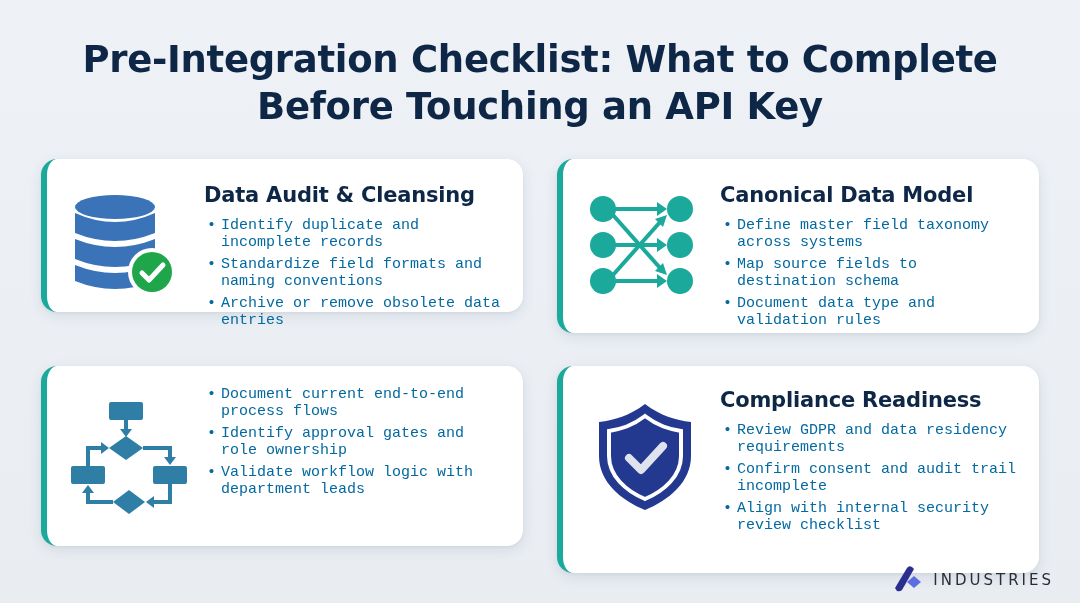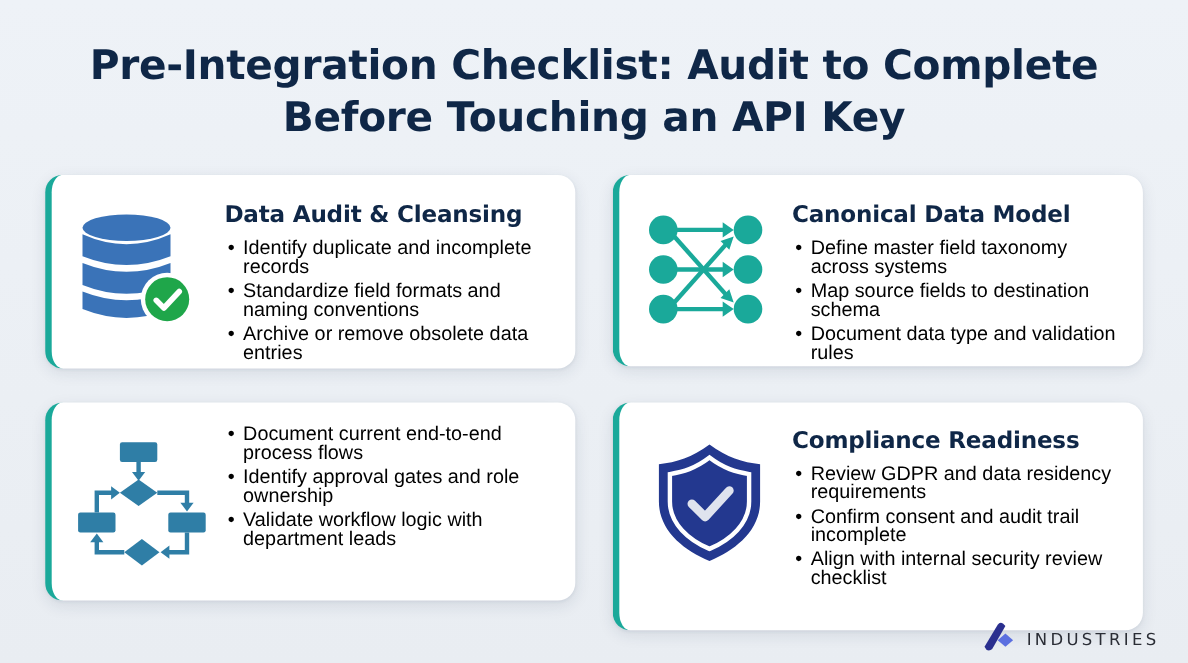--- a/index.html
+++ b/index.html
@@ -13,55 +13,55 @@
     position: absolute; top: 36px; left: 0; width: 1080px;
     text-align: center; color: #0f2747;
     font-family: "DejaVu Sans", sans-serif; font-weight: bold;
     font-size: 37px; line-height: 47px; letter-spacing: -0.3px;
   }
   .card {
     position: absolute; width: 482px; background: #ffffff;
     border-radius: 16px; border-left: 6px solid #1aa99a;
     box-shadow: 0 4px 14px rgba(30,50,80,0.10), 0 1px 3px rgba(30,50,80,0.06);
   }
-  .c1 { left: 41px; top: 159px; height: 176px; }
+  .c1 { left: 41px; top: 159px; height: 153px; }
   .c2 { left: 557px; top: 159px; height: 174px; }
   .c3 { left: 41px; top: 366px; height: 180px; }
   .c4 { left: 557px; top: 366px; height: 207px; }
   .icon { position: absolute; left: 22px; }
   .c1 .icon, .c2 .icon { top: 30px; width: 110px; height: 110px; }
   .c3 .icon, .c4 .icon { top: 30px; width: 120px; height: 120px; }
   .content { position: absolute; left: 157px; right: 14px; }
   .c1 .content, .c2 .content { top: 22px; }
   .c3 .content { top: 12px; }
   .c4 .content { top: 20px; }
   .card-title {
     font-family: "DejaVu Sans", sans-serif; font-weight: bold;
     color: #0f2747; font-size: 21px; line-height: 28px; letter-spacing: -0.2px;
   }
   ul { list-style: none; margin-top: 8px; }
   li {
-    position: relative; padding-left: 17px; color: #000000;
-    font-size: 18px; line-height: 17px; margin-bottom: 5px;
+    position: relative; padding-left: 17px; color: #0369a1;
+    font-size: 15px; line-height: 17px; margin-bottom: 5px; font-family: Liberation Mono, monospace;
   }
   li::before { content: "•"; position: absolute; left: 3px; top: 0; }
   .brand {
     position: absolute; right: 26px; top: 564px;
     display: flex; align-items: center; gap: 10px;
   }
   .brand-text {
     font-family: "DejaVu Sans", sans-serif; font-size: 15px;
     letter-spacing: 3px; color: #2a2d35;
   }
 </style>
 </head>
 <body>
 
 <h1 class="title">
-  <span>Pre-Integration Checklist: Audit to Complete</span><br>
+  <span>Pre-Integration Checklist: What to Complete</span><br>
   <span>Before Touching an API Key</span>
 </h1>
 
 <div class="card c1">
   <div class="icon">
     <svg viewBox="0 0 110 110" width="110" height="110">
       <g fill="#3a73b8">
         <ellipse cx="46" cy="18" rx="40" ry="12"></ellipse>
         <path d="M6 24 Q46 42 86 24 V44 Q46 60 6 44 Z"></path>
         <path d="M6 50 Q46 66 86 50 V70 Q46 86 6 70 Z"></path>

